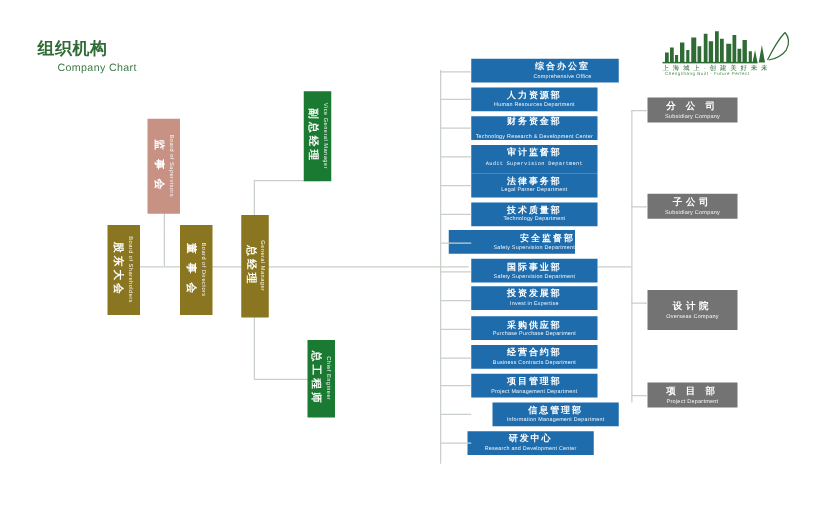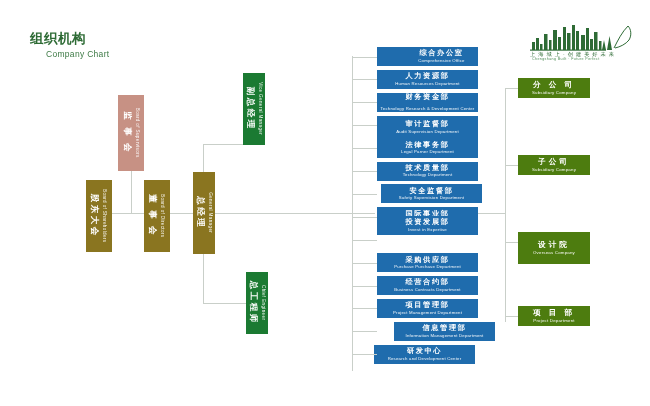--- a/index.html
+++ b/index.html
@@ -130,21 +130,21 @@
   }
 
   
   .sbox {
     position: absolute;
     display: flex;
     flex-direction: column;
     align-items: center;
     justify-content: center;
     box-sizing: border-box;
-    background: #4d7c0f;
+    background: #737373;
   }
   .sbox .s-cn {
     font-size: 7.6px;
     font-weight: bold;
     letter-spacing: 3px;
     line-height: 1.1;
   }
   .sbox .s-en {
     font-size: 4.4px;
     letter-spacing: 0.2px;
@@ -249,61 +249,61 @@
 </div>
 
 <div class="vbox vbox-green" style="left:246px; top:272px; width:22px; height:62px;">
   <div class="vtext">
     <span class="v-en">Chief Engineer</span>
     <span class="v-cn">总工程师</span>
   </div>
 </div>
 
 <div id="departments-layer">
-    <div class="hbox" style="left: 377px; top: 47px; width: 101px; height: 19px; padding-left: 28px;">
+    <div class="hbox" style="left: 377px; top: 47px; width: 118px; height: 19px; padding-left: 28px;">
       <div class="h-cn">综合办公室</div>
       <div class="h-en">Comprehensive Office</div>
     </div>
     <div class="conn conn-h" style="left: 352px; top: 56.5px; width: 25px;"></div>
     <div class="hbox" style="left: 377px; top: 69.9px; width: 101px; height: 19px;">
       <div class="h-cn">人力资源部</div>
       <div class="h-en">Human Resources Department</div>
     </div>
     <div class="conn conn-h" style="left: 352px; top: 79.4px; width: 25px;"></div>
     <div class="hbox" style="left: 377px; top: 92.8px; width: 101px; height: 19px; justify-content: space-between;">
       <div class="h-cn">财务资金部</div>
       <div class="h-en">Technology Research &amp; Development Center</div>
     </div>
     <div class="conn conn-h" style="left: 352px; top: 102.3px; width: 25px;"></div>
-    <div class="hbox" style="left: 377px; top: 115.7px; width: 101px; height: 23px;">
+    <div class="hbox" style="left: 377px; top: 115.7px; width: 101px; height: 23px; font-family: Liberation Mono, monospace;">
       <div class="h-cn">审计监督部</div>
       <div class="h-en">Audit Supervision Department</div>
     </div>
     <div class="conn conn-h" style="left: 352px; top: 125.2px; width: 25px;"></div>
     <div class="hbox" style="left: 377px; top: 138.6px; width: 101px; height: 19px;">
       <div class="h-cn">法律事务部</div>
       <div class="h-en">Legal Parner Department</div>
     </div>
     <div class="conn conn-h" style="left: 352px; top: 148.1px; width: 25px;"></div>
     <div class="hbox" style="left: 377px; top: 161.5px; width: 101px; height: 19px;">
       <div class="h-cn">技术质量部</div>
       <div class="h-en">Technology Department</div>
     </div>
     <div class="conn conn-h" style="left: 352px; top: 171px; width: 25px;"></div>
-    <div class="hbox" style="left: 381px; top: 184.4px; width: 101px; height: 19px;">
+    <div class="hbox" style="left: 359px; top: 184.4px; width: 101px; height: 19px; align-items: flex-end;">
       <div class="h-cn">安全监督部</div>
       <div class="h-en">Safety Supervision Department</div>
     </div>
     <div class="conn conn-h" style="left: 352px; top: 193.9px; width: 25px;"></div>
     <div class="hbox" style="left: 377px; top: 207.3px; width: 101px; height: 19px;">
       <div class="h-cn">国际事业部</div>
       <div class="h-en">Safety Supervision Department</div>
     </div>
     <div class="conn conn-h" style="left: 352px; top: 216.8px; width: 25px;"></div>
-    <div class="hbox" style="left: 377px; top: 216px; width: 101px; height: 19px;">
+    <div class="hbox" style="left: 377px; top: 229px; width: 101px; height: 19px;">
       <div class="h-cn">投资发展部</div>
       <div class="h-en">Invest in Expertise</div>
     </div>
     <div class="conn conn-h" style="left: 352px; top: 239.7px; width: 25px;"></div>
     <div class="hbox" style="left: 377px; top: 253.1px; width: 101px; height: 19px;">
       <div class="h-cn">采购供应部</div>
       <div class="h-en">Purchase Purchase Department</div>
     </div>
     <div class="conn conn-h" style="left: 352px; top: 262.6px; width: 25px;"></div>
     <div class="hbox" style="left: 377px; top: 276px; width: 101px; height: 19px;">

